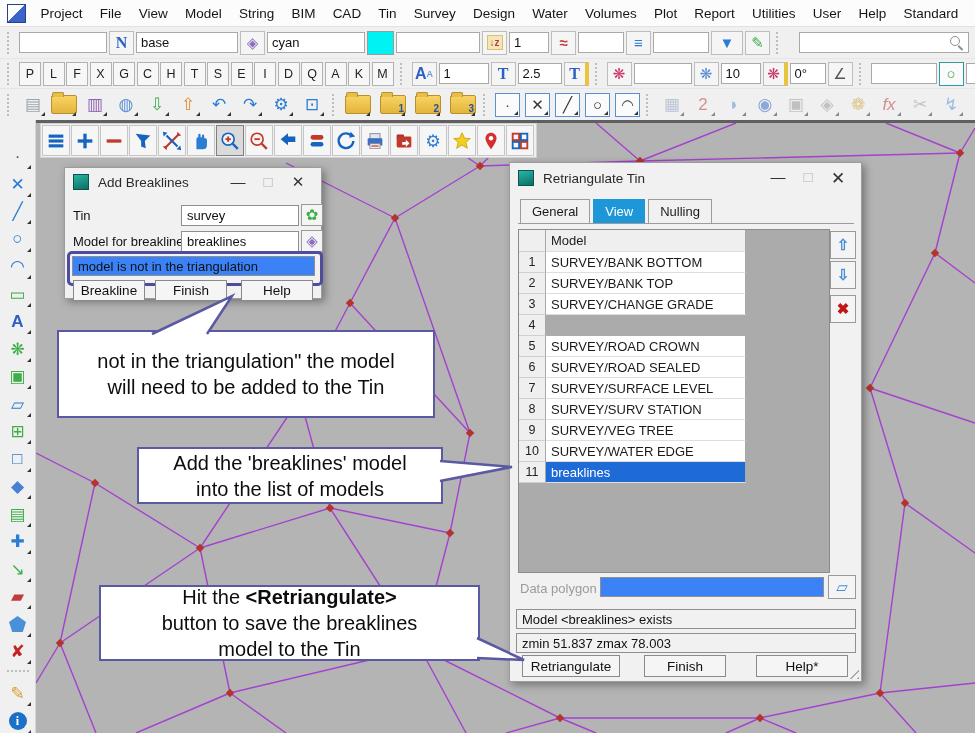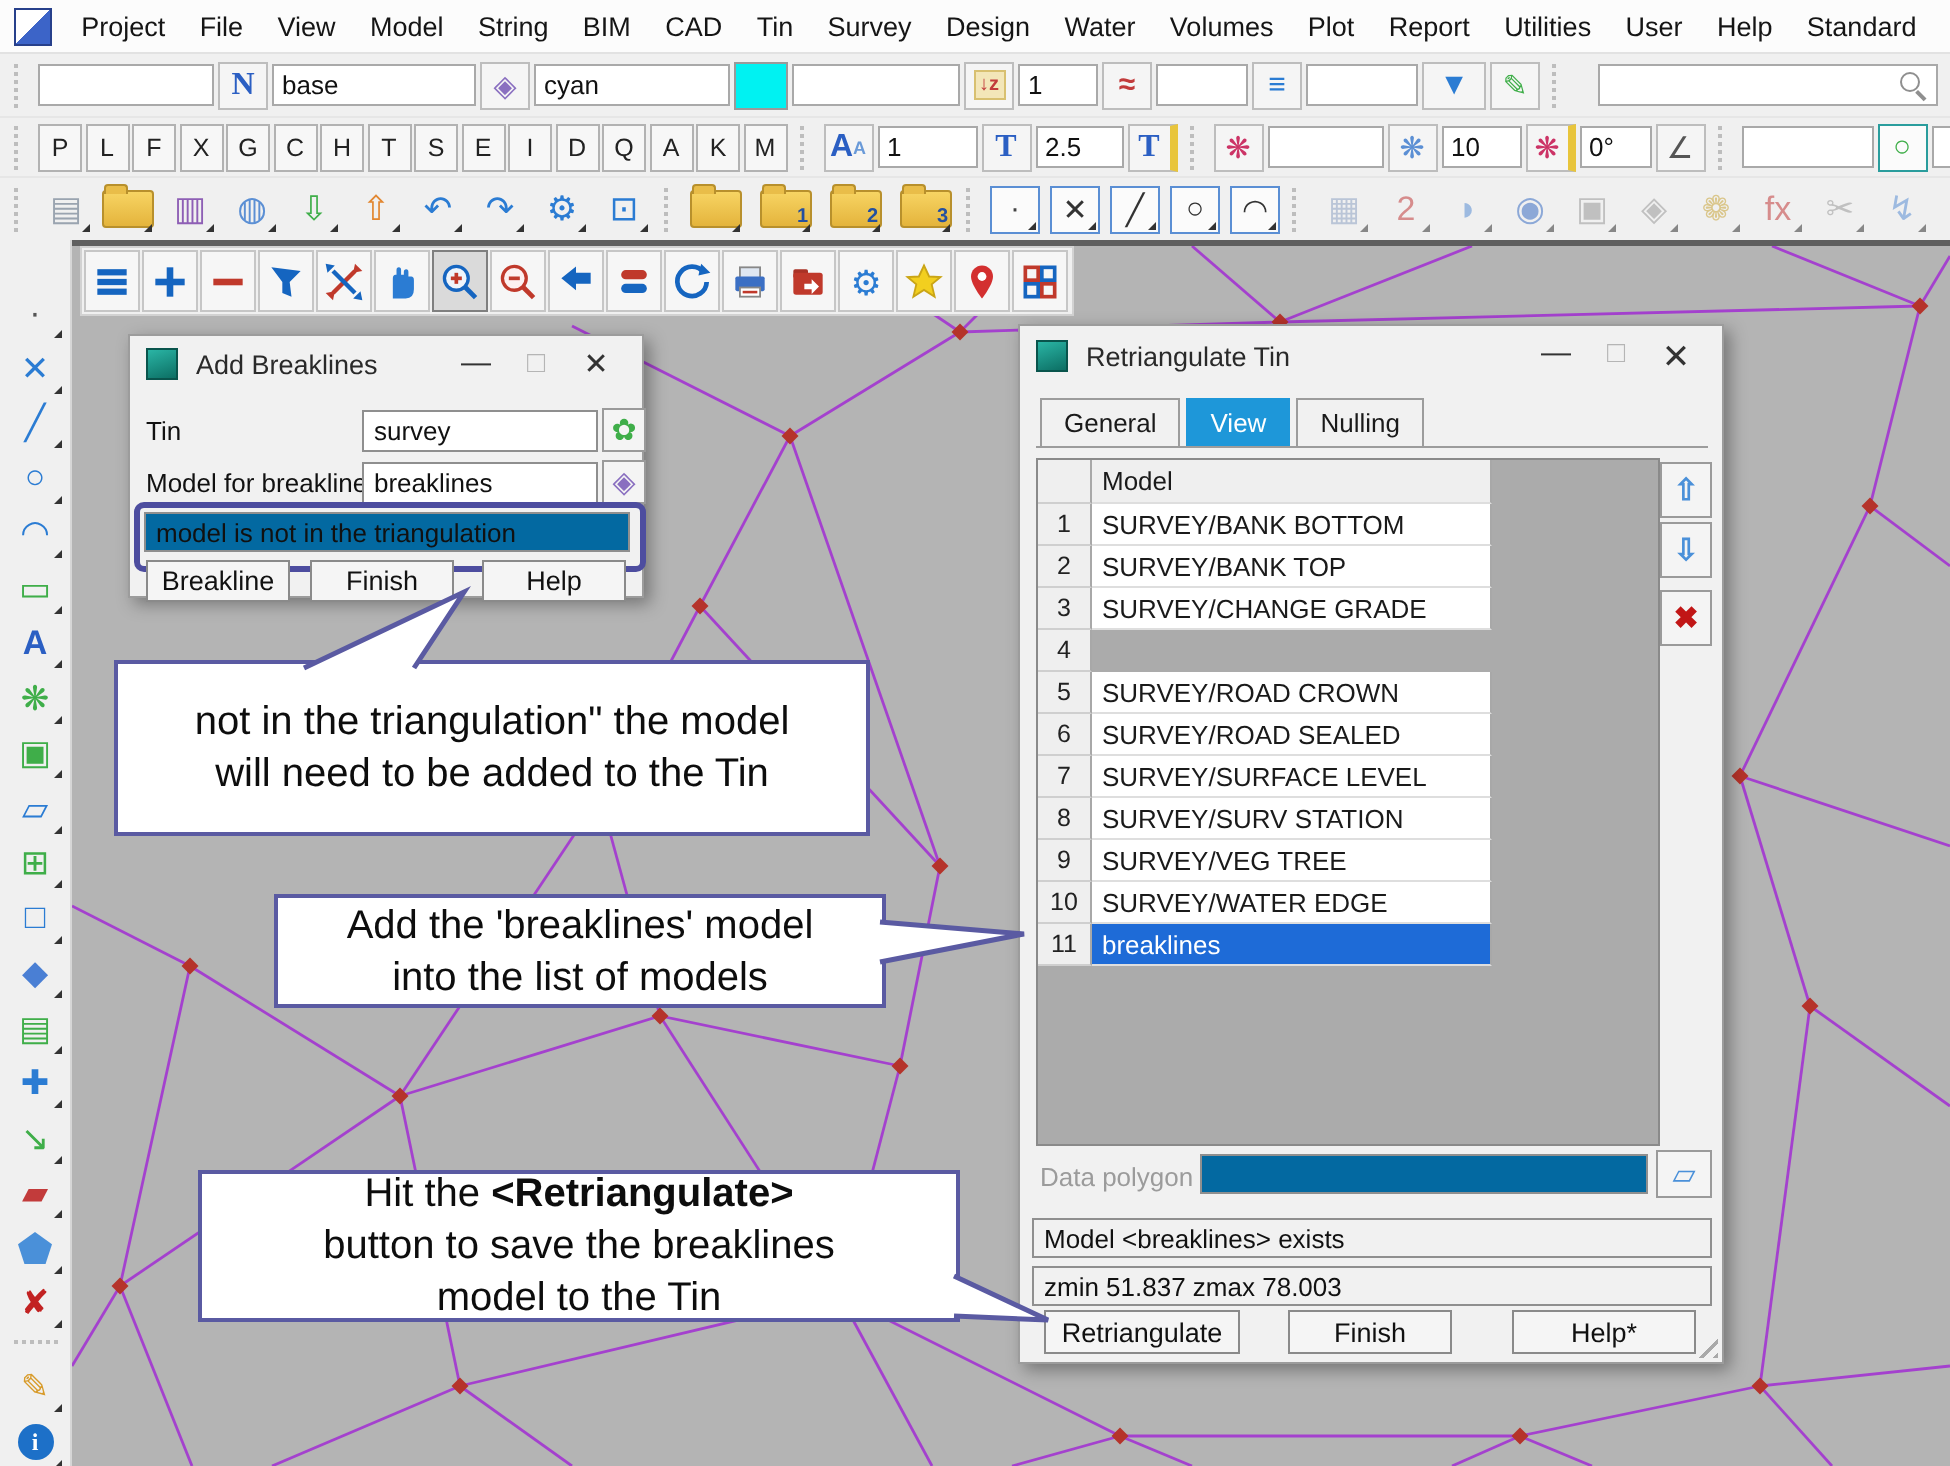--- a/index.html
+++ b/index.html
@@ -65,21 +65,21 @@
   .vbtn.pressed{background:#dadada;border:1px solid #7f7f7f}
   
   .dlg{position:absolute;background:#f1f1f1;border:1px solid #9c9c9c;box-shadow:3px 3px 8px rgba(0,0,0,.35);box-sizing:border-box}
   .dtitle{height:28px;display:flex;align-items:center;padding:0 8px;font-size:13.5px;color:#2a2a2a}
   .cube{width:14px;height:14px;background:linear-gradient(160deg,#2ab5a5,#0c6e63);border:1px solid #09544c;margin-right:9px;flex:none}
   .dctl{width:30px;text-align:center;font-size:15px;color:#333}
   .dctl.dim{color:#b5b5b5}
   .lbl{position:absolute;font-size:13px;color:#111;white-space:nowrap}
   .fld{position:absolute;border:1px solid #8f8f8f;background:#fff;font-size:13px;display:flex;align-items:center;
        padding:0 5px;box-sizing:border-box;color:#111;white-space:nowrap;overflow:hidden}
-  .fld.gray{background:#0369a1}
+  .fld.gray{background:#3b82f6}
   .btn{position:absolute;border:1px solid #8a8a8a;background:#f5f5f5;font-size:13.5px;display:flex;
        align-items:center;justify-content:center;height:21px;box-sizing:border-box;color:#111}
   .sbtn{position:absolute;width:26px;height:28px;border:1px solid #9a9a9a;background:#f4f4f4;display:flex;
         align-items:center;justify-content:center;font-size:15px;box-sizing:border-box}
   #msg-annot{position:absolute;border:3px solid #4d4d9f;border-radius:5px;pointer-events:none}
   .tab{display:inline-block;padding:4px 11px;font-size:13px;border:1px solid #9c9c9c;border-bottom:none;
        background:#f1f1f1;margin-right:3px;color:#1a1a1a}
   .tab.active{background:#1e97d9;color:#fff;border-color:#1e97d9}
   #tabrow{position:absolute;left:8px;top:36px;border-bottom:1px solid #9c9c9c;width:336px;padding-left:2px;box-sizing:border-box}
   #ttable{position:absolute;border:1px solid #8a8a8a;background:#ababab;overflow:hidden}
@@ -254,21 +254,21 @@
     </div>
   <div class="grip"></div>
   <div id="tb4d" style="display:flex;gap:3px">
       <span class="ibtn flat dd" style="color: rgb(143, 163, 196); opacity: 0.55;">▦</span>
       <span class="ibtn flat dd" style="color: rgb(194, 59, 59); opacity: 0.55;">2</span>
       <span class="ibtn flat dd" style="color: rgb(91, 143, 212); opacity: 0.55;">◗</span>
       <span class="ibtn flat dd" style="color: rgb(59, 111, 196); opacity: 0.55;">◉</span>
       <span class="ibtn flat dd" style="color: rgb(154, 154, 154); opacity: 0.55;">▣</span>
       <span class="ibtn flat dd" style="color: rgb(154, 154, 154); opacity: 0.55;">◈</span>
       <span class="ibtn flat dd" style="color: rgb(201, 165, 58); opacity: 0.55;">❁</span>
-      <span class="ibtn flat dd" style="color: rgb(194, 59, 59); opacity: 0.55;">fx</span>
+      <span class="ibtn flat dd" style="color: rgb(194, 59, 59); font-style: italic; opacity: 0.55;">fx</span>
       <span class="ibtn flat dd" style="color: rgb(154, 154, 154); opacity: 0.55;">✂</span>
       <span class="ibtn flat dd" style="color: rgb(91, 143, 212); opacity: 0.55;">↯</span>
       <span class="ibtn flat dd" style="color: rgb(154, 154, 154); opacity: 0.55;">✦</span>
     </div>
 
 </div>
 
 <div id="leftbar">
     <div class="licon" style="color: rgb(85, 85, 85);">·</div>
     <div class="licon" style="color: rgb(43, 124, 211);">✕</div>

